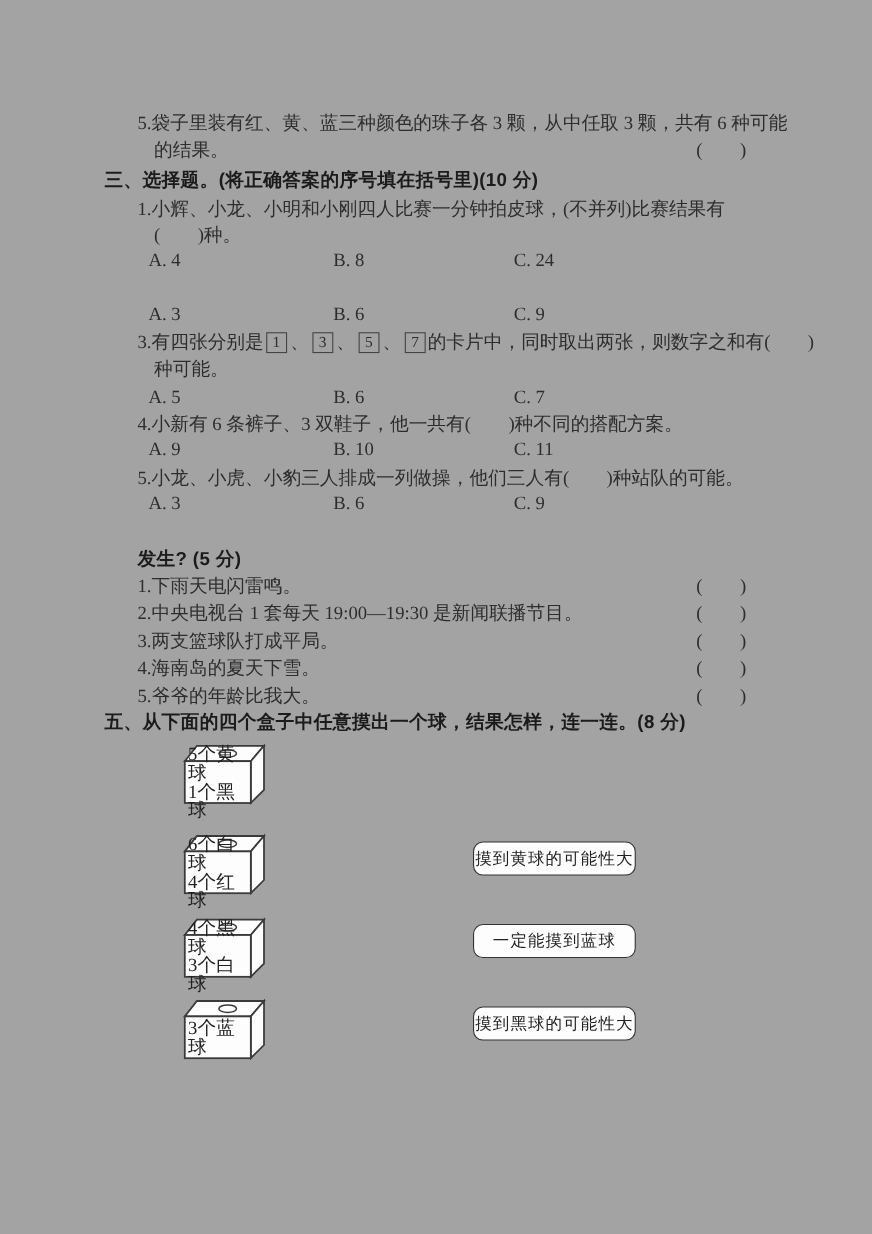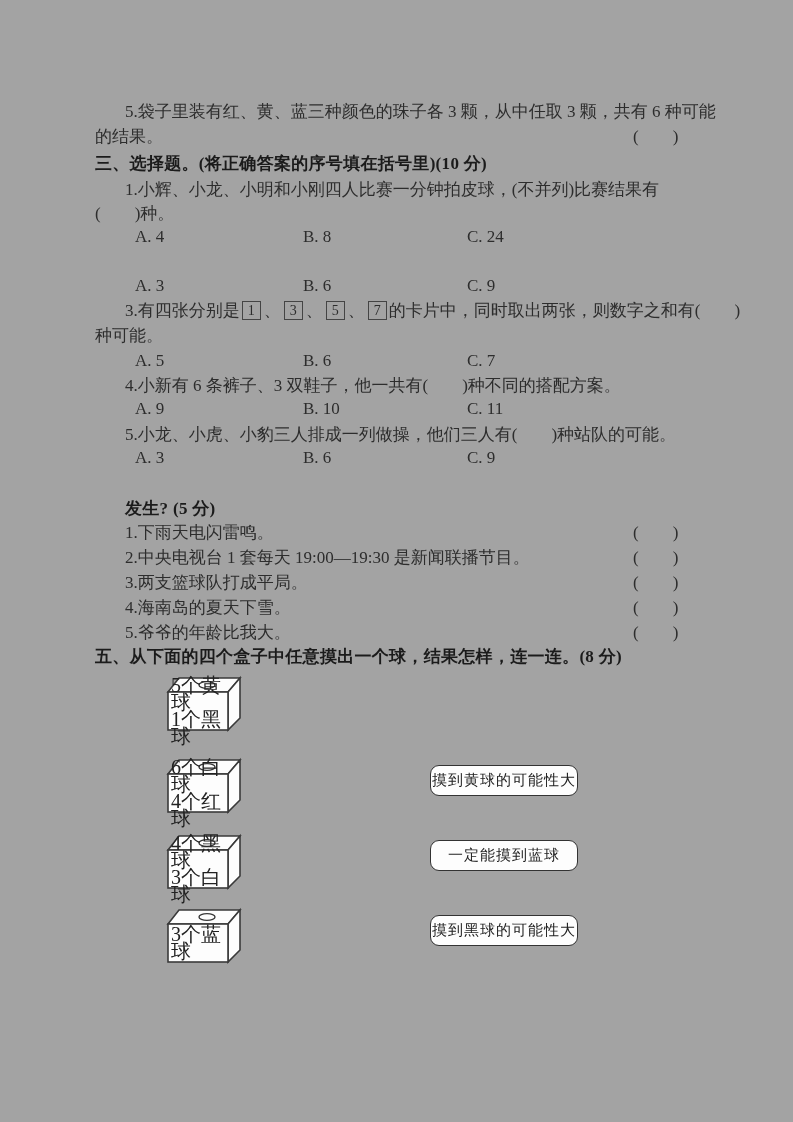--- a/index.html
+++ b/index.html
@@ -11,43 +11,43 @@
     color:#2d2d2d;
     overflow:hidden;
   }
   .line{
     position:absolute;
     left:95px;width:596px;height:25px;
     line-height:25px;font-size:17px;
     white-space:nowrap;
   }
   .t1{margin-left:30px;}
-  .t2{}
+  .t2{margin-left:45px;}
   .hd{
-    font-family:Liberation Serif, serif;
+    font-family:Liberation Sans, sans-serif;
     font-weight:700;color:#1b1b1b;letter-spacing:0.3px;
   }
   .opt{position:absolute;top:0;white-space:pre;}
   .oA{left:40px;}
   .oB{left:208px;}
   .oC{left:372px;}
   .blank-right{position:absolute;left:538px;top:0;white-space:pre;}
   .card{
     display:inline-block;min-width:11px;
     border:1.2px solid #444;
     padding:0 3px;margin:0 2px;
     font-size:14px;line-height:17px;
     text-align:center;vertical-align:1px;
   }
   .sep{margin:0 1px;}
   .box3d{position:absolute;left:166px;width:78px;height:66px;}
   .box-text{
     position:absolute;left:5px;top:25px;width:56px;height:36px;
     display:flex;flex-direction:column;justify-content:center;
-    font-size:20px;line-height:17px;color:#222;
+    font-size:17px;line-height:17px;color:#222;
   }
   .match-label{
     position:absolute;left:430px;width:148px;height:31px;
     border:1.6px solid #333;border-radius:9px;
     display:flex;align-items:center;justify-content:center;
     font-size:15px;letter-spacing:1px;color:#222;
     background:#fdfdfd;box-sizing:border-box;
   }
 </style>
 </head>

